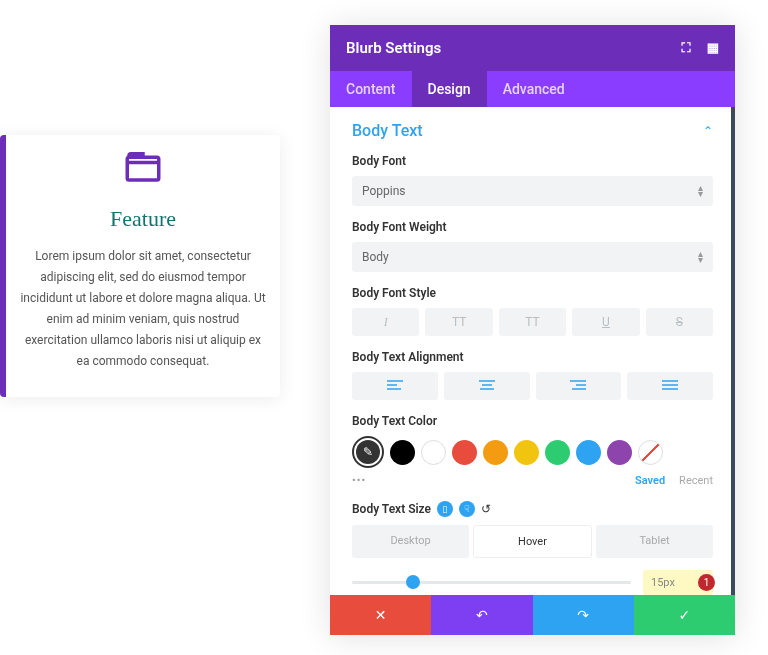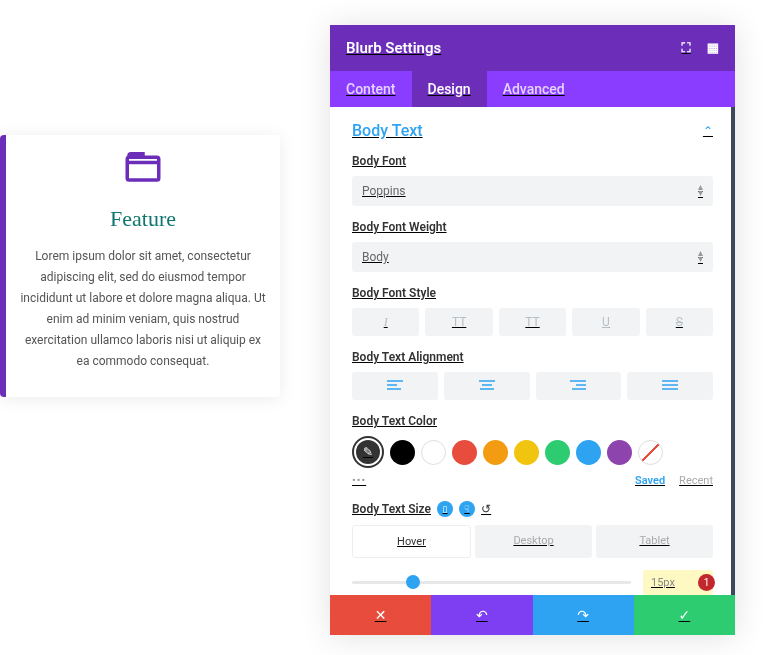--- a/index.html
+++ b/index.html
@@ -6,41 +6,41 @@
     body { font-family: -apple-system, BlinkMacSystemFont, 'Segoe UI', Roboto, sans-serif; background: #fff; width: 768px; height: 655px; position: relative; overflow: hidden; }
     
     
     .preview-card { position: absolute; left: 0; top: 135px; width: 280px; background: #fff; box-shadow: 0 2px 18px rgba(0,0,0,0.08); padding: 0 0 25px; border-left: 6px solid #6c2eb9; border-radius: 4px; }
     .preview-icon-wrap { display: flex; justify-content: center; padding: 10px 0 15px; }
     .preview-icon svg { width: 42px; height: 42px; }
     .preview-title { text-align: center; font-size: 22px; font-weight: 400; color: #0f766e; font-family: Georgia, serif; margin-bottom: 14px; }
     .preview-body { font-size: 12px; line-height: 1.75; color: #555; text-align: center; padding: 0 12px; }
 
     
-    .panel { position: absolute; left: 330px; top: 25px; width: 405px; height: 610px; background: #fff; box-shadow: 0 2px 30px rgba(0,0,0,0.12); display: flex; flex-direction: column; overflow: hidden; text-decoration: underline; }
+    .panel { position: absolute; left: 330px; top: 25px; width: 405px; height: 610px; background: #fff; box-shadow: 0 2px 30px rgba(0,0,0,0.12); display: flex; flex-direction: column; overflow: hidden; }
     .panel-header { background: #6c2eb9; color: #fff; padding: 14px 16px; display: flex; align-items: center; justify-content: space-between; font-size: 15px; font-weight: 600; }
     .panel-header-icons { display: flex; gap: 16px; }
     .panel-header-icons span { font-size: 13px; cursor: pointer; }
 
     .panel-tabs { background: #8b3dff; display: flex; }
     .panel-tab { padding: 10px 16px; font-size: 14px; color: #e3d4ff; font-weight: 500; cursor: pointer; }
     .panel-tab.active { background: #6c2eb9; color: #fff; }
 
     .panel-body { flex: 1; overflow-y: auto; padding: 14px 18px 14px 22px; position: relative; }
     .panel-body::-webkit-scrollbar { width: 4px; }
     .panel-body::-webkit-scrollbar-thumb { background: #3a4a5c; }
     .panel-body { scrollbar-width: thin; border-right: 4px solid #3a4a5c; }
 
     .section-header { display: flex; justify-content: space-between; align-items: center; color: #2ea3f2; font-size: 16px; font-weight: 500; margin-bottom: 14px; cursor: pointer; }
     .section-header .chevron { font-size: 12px; color: #2ea3f2; }
 
     .field { margin-bottom: 14px; }
     .field-label { font-size: 12px; font-weight: 600; color: #333; margin-bottom: 8px; }
 
-    .select-box { background: #f1f3f4; border-radius: 3px; padding: 8px 10px; font-size: 12px; color: #666; display: flex; justify-content: space-between; align-items: flex-start; cursor: pointer; }
+    .select-box { background: #f1f3f4; border-radius: 3px; padding: 8px 10px; font-size: 12px; color: #666; display: flex; justify-content: space-between; align-items: center; cursor: pointer; }
     .select-box .arrows { font-size: 10px; color: #999; line-height: 0.6; }
 
     .style-row { display: flex; gap: 6px; }
     .style-btn { flex: 1; height: 28px; background: #f1f3f4; border-radius: 3px; display: flex; align-items: center; justify-content: center; color: #b8bfc4; font-size: 12px; cursor: pointer; }
     .style-btn.italic { font-style: italic; font-family: serif; }
     .style-btn.underline { text-decoration: underline; }
     .style-btn.strike { text-decoration: line-through; }
 
     .align-row { display: flex; gap: 6px; }
     .align-btn { flex: 1; height: 28px; background: #f1f3f4; border-radius: 3px; display: flex; align-items: center; justify-content: center; cursor: pointer; color: #2ea3f2; }
@@ -201,22 +201,22 @@
     </div>
 
     <div class="field">
       <div class="size-heading">
         <span class="field-label" style="margin:0">Body Text Size</span>
         <span class="device-icon">▯</span>
         <span class="device-icon">☟</span>
         <span class="reset">↺</span>
       </div>
       <div class="responsive-tabs">
+        <div class="resp-tab">Desktop</div>
         <div class="resp-tab active">Hover</div>
-        <div class="resp-tab">Desktop</div>
         <div class="resp-tab">Tablet</div>
       </div>
       <div class="slider-row">
         <div class="slider-track">
           <div class="slider-thumb" style="left:22%"></div>
         </div>
         <div class="slider-value">15px</div>
         <div class="badge">1</div>
       </div>
     </div>

